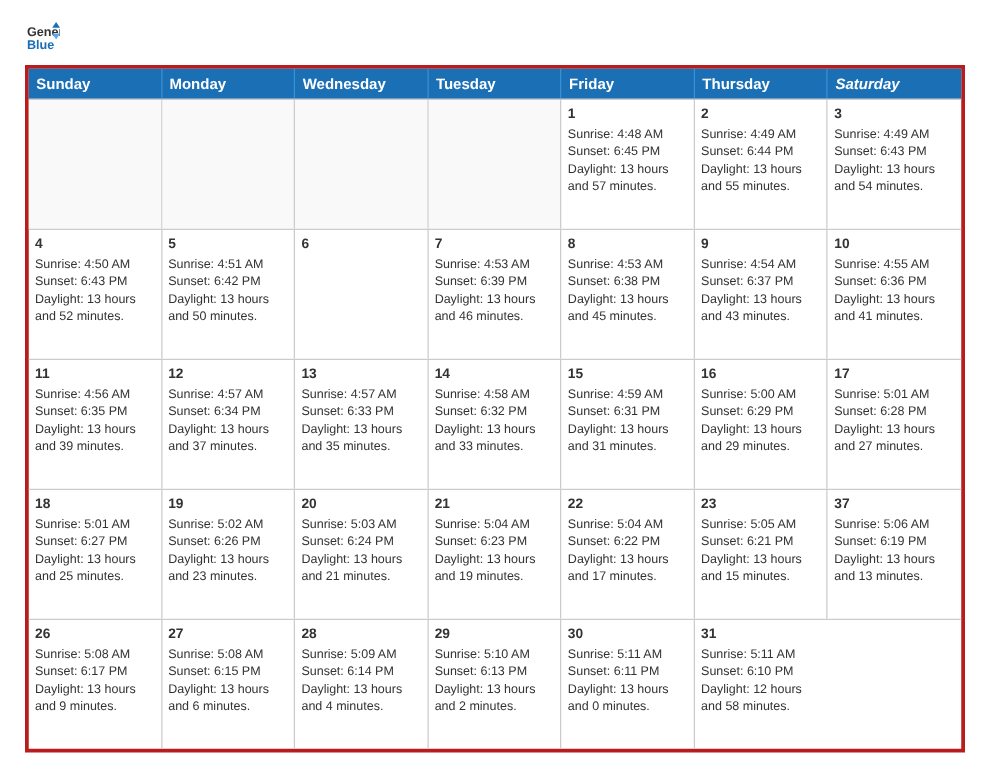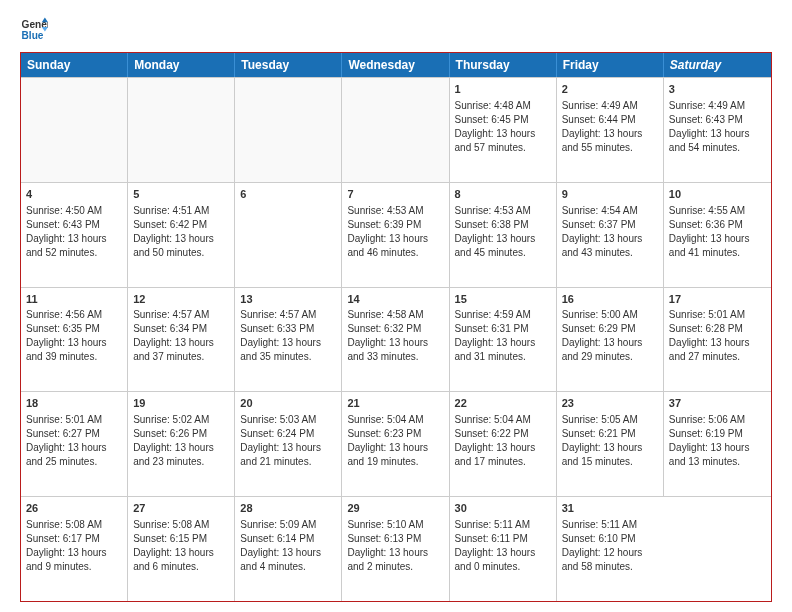--- a/index.html
+++ b/index.html
@@ -42,21 +42,21 @@
       line-height: 1.1;
     }
     .location {
       font-size: 15px;
       color: #555;
     }
     .calendar {
       flex: 1;
       display: flex;
       flex-direction: column;
-      border: 1px solid #b91c1c;
+      border: 3px solid #b91c1c;
     }
     .cal-header {
       display: grid;
       grid-template-columns: repeat(7, 1fr);
       background: #1a6fb5;
     }
     .cal-header-cell {
       color: #fff;
       font-size: 12px;
       font-weight: bold;
@@ -113,24 +113,24 @@
     <div class="title-block">
       <div class="month-year"></div>
       <div class="location"></div>
     </div>
   </div>
 
   <div class="calendar">
     <div class="cal-header">
     <div class="cal-header-cell">Sunday</div>
         <div class="cal-header-cell">Monday</div>
+        <div class="cal-header-cell">Wednesday</div>
         <div class="cal-header-cell">Tuesday</div>
-        <div class="cal-header-cell">Wednesday</div>
+        <div class="cal-header-cell">Friday</div>
         <div class="cal-header-cell">Thursday</div>
-        <div class="cal-header-cell">Friday</div>
         <div class="cal-header-cell">Saturday</div>
       </div>
     <div class="cal-body">
     <div class="cal-row">
           <div class="cal-cell empty"></div>
           <div class="cal-cell empty"></div>
           <div class="cal-cell empty"></div>
           <div class="cal-cell empty"></div>
           <div class="cal-cell"><span class="day-num">1</span><span class="cell-text">Sunrise: 4:48 AM<br>Sunset: 6:45 PM<br>Daylight: 13 hours and 57 minutes.</span></div>
           <div class="cal-cell"><span class="day-num">2</span><span class="cell-text">Sunrise: 4:49 AM<br>Sunset: 6:44 PM<br>Daylight: 13 hours and 55 minutes.</span></div>

